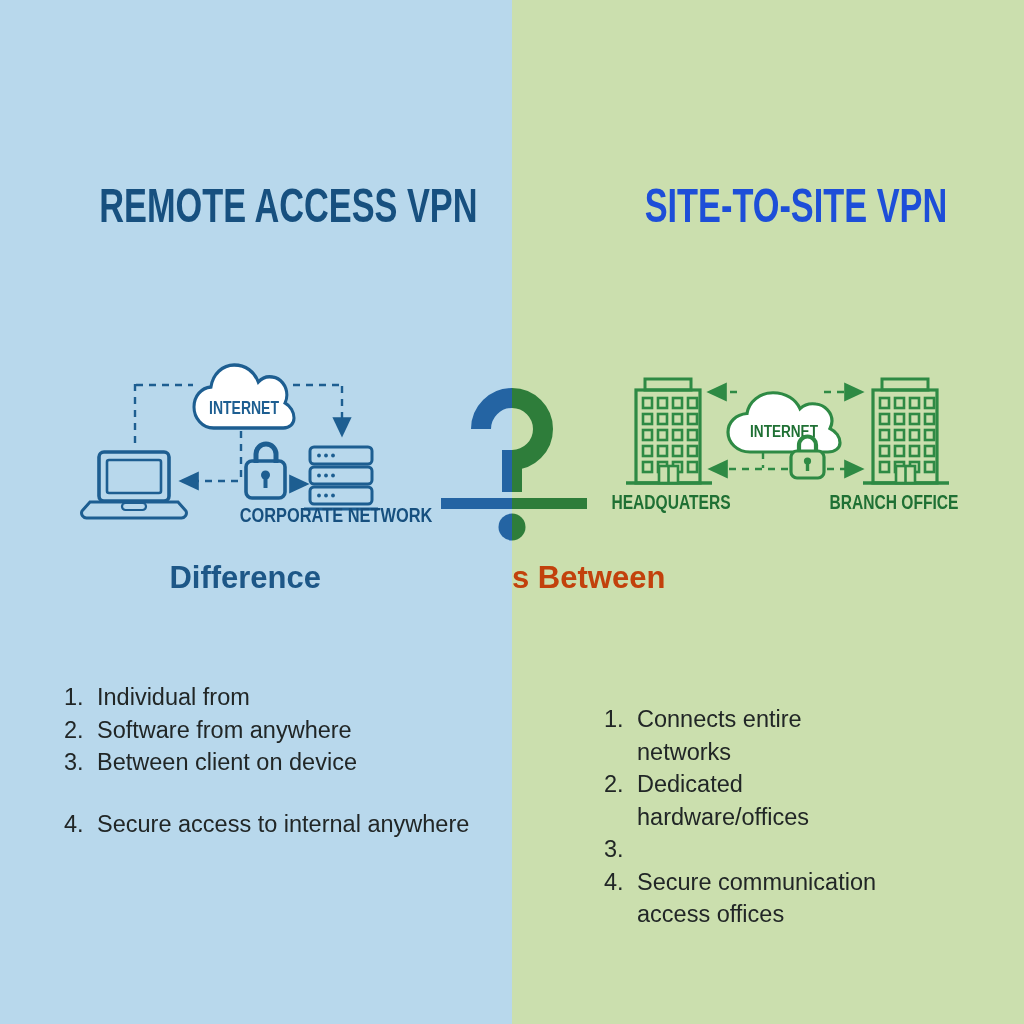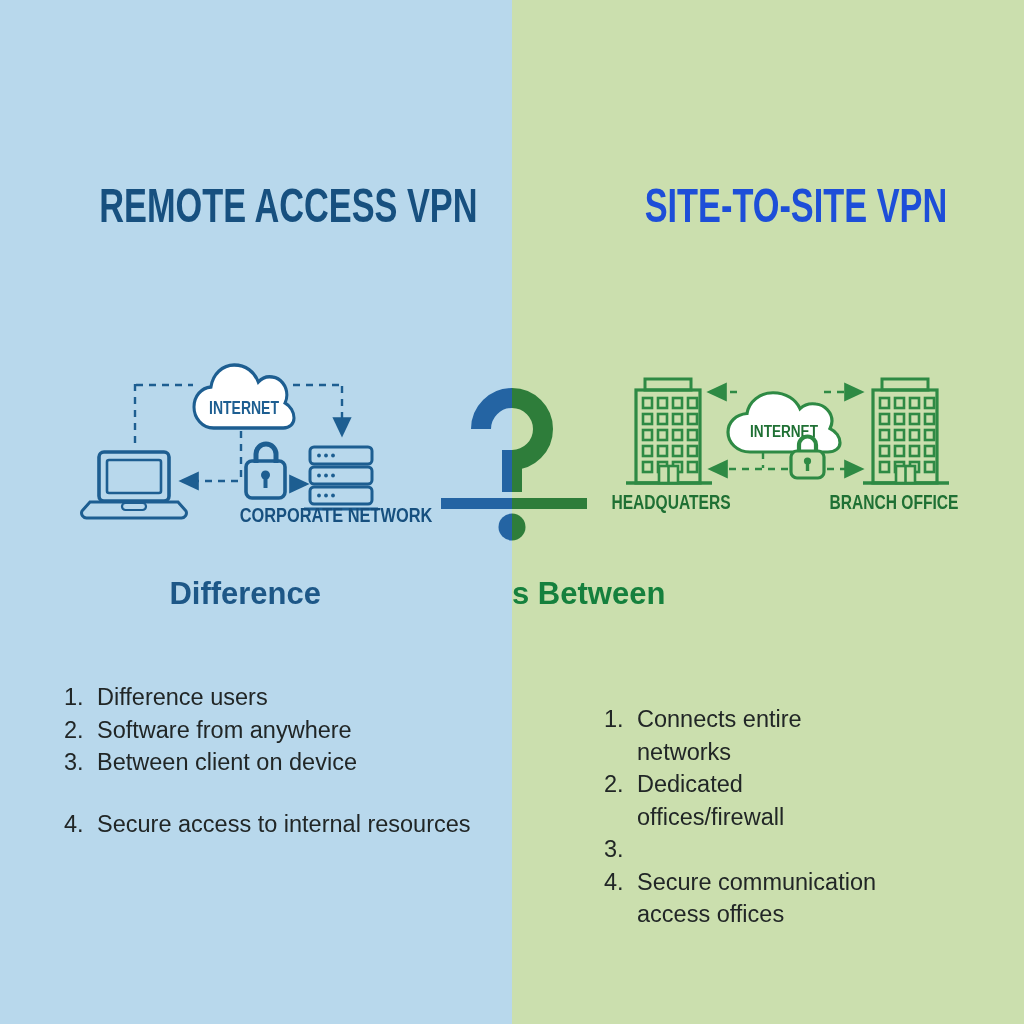--- a/index.html
+++ b/index.html
@@ -17,24 +17,24 @@
     position:absolute;top:180px;width:576px;margin:0;
     text-align:center;font-weight:bold;font-size:44px;
     letter-spacing:0px;white-space:nowrap;
   }
   .title .tinner{display:inline-block;transform:scale(0.78,1.1);transform-origin:center;}
   .title-left{left:0;color:#17507f;}
   .title-right{left:508px;color:#1d4ed8;}
 
   .art{position:absolute;left:0;top:0;width:1024px;height:1024px;}
 
-  .caption{position:absolute;top:576px;left:0;width:833px;height:40px;font-size:31px;font-weight:bold;}
+  .caption{position:absolute;top:560px;left:0;width:833px;height:40px;font-size:31px;font-weight:bold;}
   .cap-part{position:absolute;top:0;white-space:pre;}
   .cap-blue{right:512px;color:#1d5787;}
-  .cap-green{left:512px;color:#15803d;text-align:center;}
+  .cap-green{left:512px;color:#c2410c;text-align:center;}
 
   ol.vpn-list{list-style:none;margin:0;padding:0;position:absolute;color:#212626;font-size:23.5px;}
   ol.vpn-list li{display:flex;line-height:32.5px;}
   ol.vpn-list .num{width:33px;flex:0 0 33px;}
   .list-left{left:64px;top:681px;}
   .list-left li:nth-child(4){margin-top:29px;}
   .list-right{left:604px;top:703px;}
   .list-right .txt{max-width:250px;}
 </style>
 </head>
@@ -203,44 +203,44 @@
   </svg>
 
   <div class="caption">
     <span class="cap-part cap-blue">Difference</span>
       <span class="cap-part cap-green">s Between</span>
   </div>
 
   <ol class="vpn-list list-left">
     <li>
         <span class="num">1.</span>
-        <span class="txt">Difference users</span>
+        <span class="txt">Individual from</span>
       </li>
     <li>
         <span class="num">2.</span>
         <span class="txt">Software from anywhere</span>
       </li>
     <li>
         <span class="num">3.</span>
         <span class="txt">Between client on device</span>
       </li>
     <li>
         <span class="num">4.</span>
-        <span class="txt">Secure access to internal resources</span>
+        <span class="txt">Secure access to internal anywhere</span>
       </li>
   </ol>
 
   <ol class="vpn-list list-right">
     <li>
         <span class="num">1.</span>
         <span class="txt">Connects entire networks</span>
       </li>
     <li>
         <span class="num">2.</span>
-        <span class="txt">Dedicated offices/firewall</span>
+        <span class="txt">Dedicated hardware/offices</span>
       </li>
     <li>
         <span class="num">3.</span>
       </li>
     <li>
         <span class="num">4.</span>
         <span class="txt">Secure communication access offices</span>
       </li>
   </ol>
 

